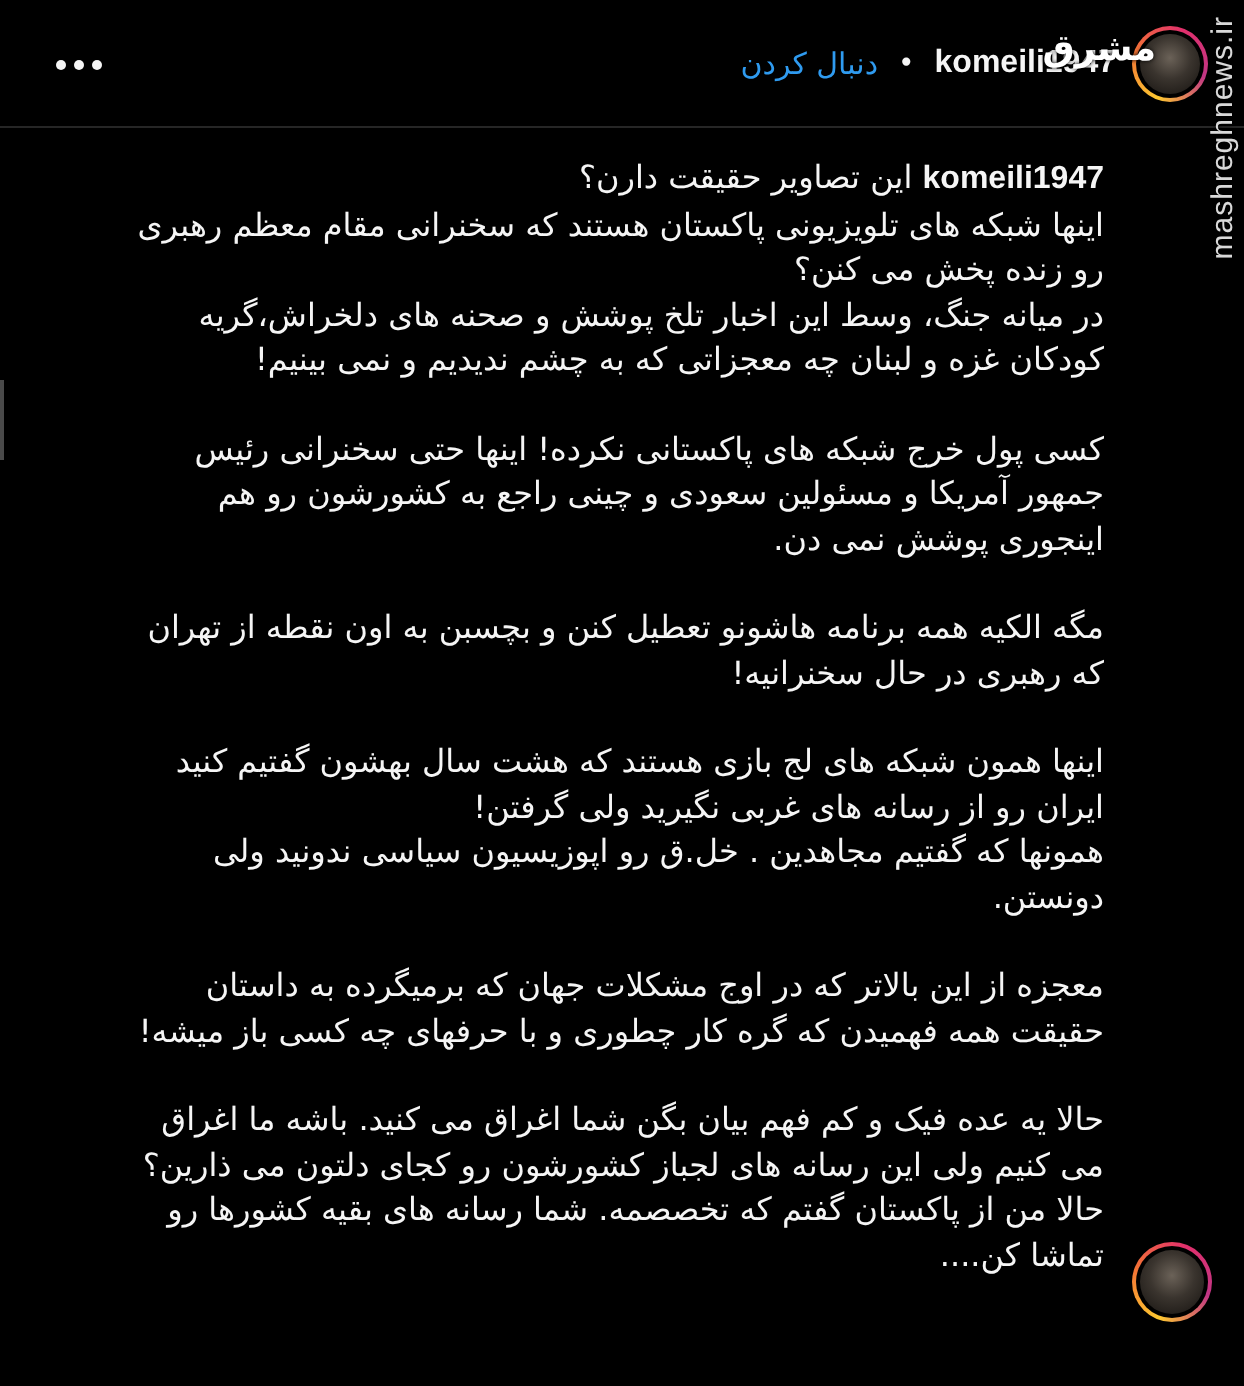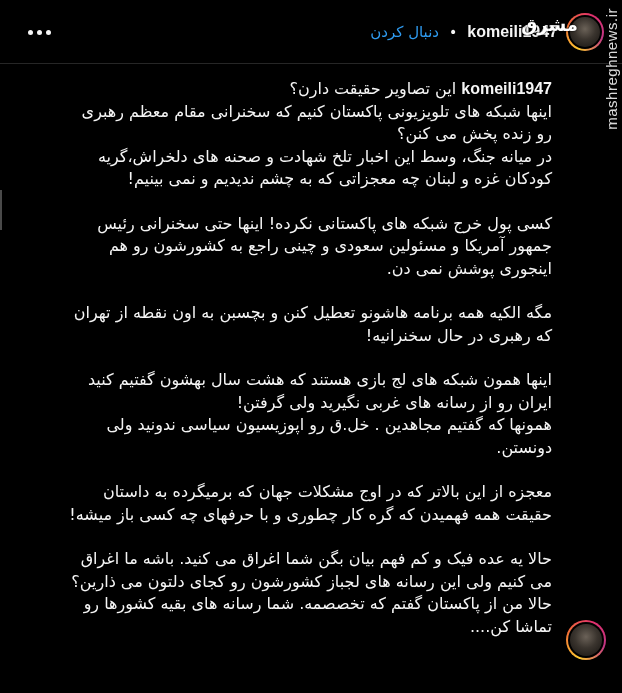--- a/index.html
+++ b/index.html
@@ -107,22 +107,22 @@
 
   <div class="comment">
     <div class="avatar-ring">
       <div class="avatar-inner">
         <div class="avatar-photo"></div>
       </div>
     </div>
     <div class="caption">
       <div class="para">
         <span class="line"><span class="uname">komeili1947</span> <span>این تصاویر حقیقت دارن؟</span></span>
-        <span class="line">اینها شبکه های تلویزیونی پاکستان کنیم که سخنرانی مقام معظم رهبری رو زنده پخش می کنن؟</span>
-        <span class="line">در میانه جنگ، وسط این اخبار تلخ شهادت و صحنه های دلخراش،گریه کودکان غزه و لبنان چه معجزاتی که به چشم ندیدیم و نمی بینیم!</span>
+        <span class="line">اینها شبکه های تلویزیونی پاکستان هستند که سخنرانی مقام معظم رهبری رو زنده پخش می کنن؟</span>
+        <span class="line">در میانه جنگ، وسط این اخبار تلخ پوشش و صحنه های دلخراش،گریه کودکان غزه و لبنان چه معجزاتی که به چشم ندیدیم و نمی بینیم!</span>
       </div>
       <div class="para">
         <span class="line">کسی پول خرج شبکه های پاکستانی نکرده! اینها حتی سخنرانی رئیس جمهور آمریکا و مسئولین سعودی و چینی راجع به کشورشون رو هم اینجوری پوشش نمی دن.</span>
       </div>
       <div class="para">
         <span class="line">مگه الکیه همه برنامه هاشونو تعطیل کنن و بچسبن به اون نقطه از تهران که رهبری در حال سخنرانیه!</span>
       </div>
       <div class="para">
         <span class="line">اینها همون شبکه های لج بازی هستند که هشت سال بهشون گفتیم کنید ایران رو از رسانه های غربی نگیرید ولی گرفتن!</span>
         <span class="line">همونها که گفتیم مجاهدین . خل.ق رو اپوزیسیون سیاسی ندونید ولی دونستن.</span>

